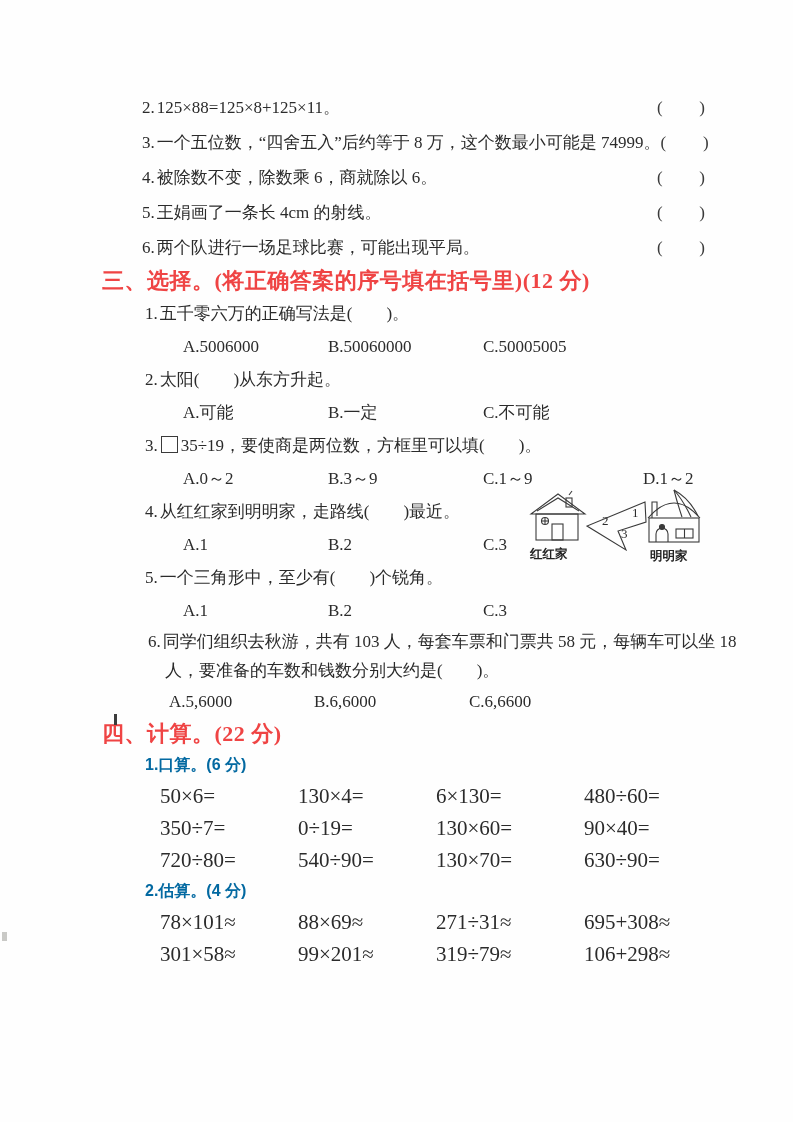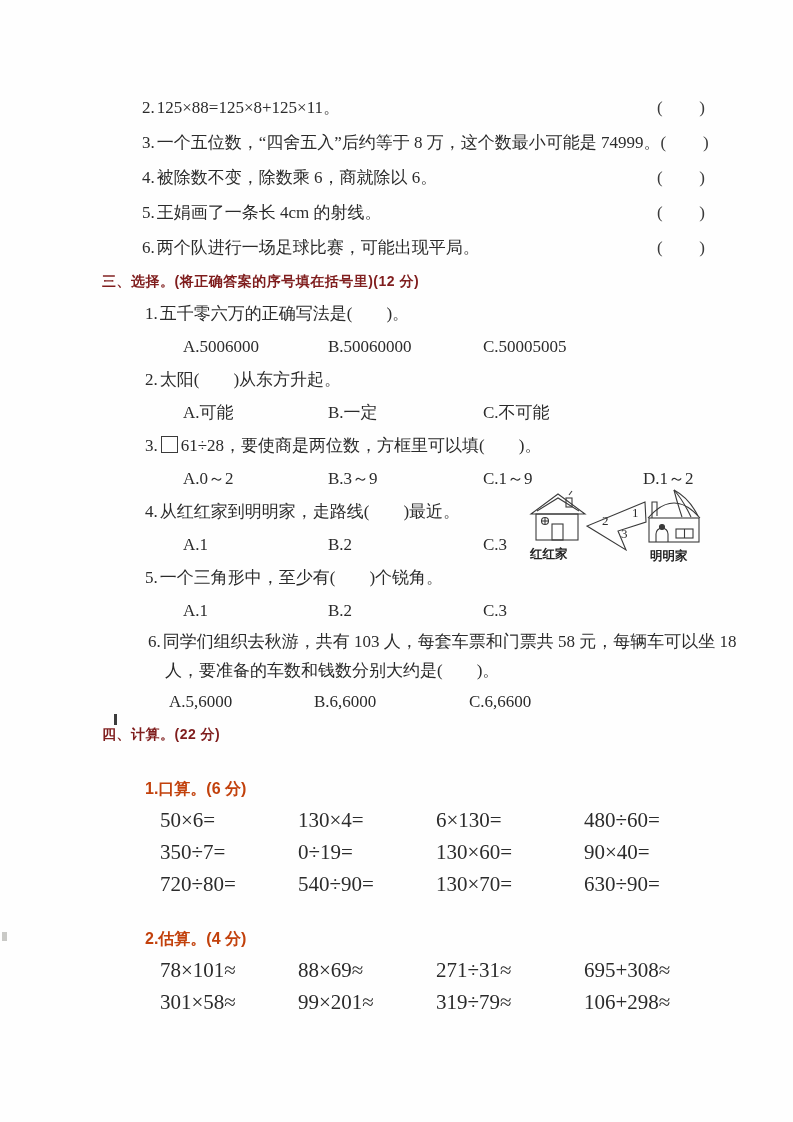--- a/index.html
+++ b/index.html
@@ -12,37 +12,37 @@
   }
   
   .tf-row{display:flex;justify-content:space-between;align-items:flex-start;
     width:563px;margin-left:42px;height:35px;line-height:35px;white-space:nowrap;}
   .tf-text{white-space:nowrap;}
   .qnum{margin-right:2px;}
   .bracket-pair{display:flex;justify-content:space-between;width:48px;flex:none;
     font-size:17px;color:#3a3a3a;}
   
   .sec-heading{
-    font-family:Liberation Sans, sans-serif;font-weight:bold;
-    font-size:14px;color:#7f1d1d;margin:0 0 0 2px;height:32px;line-height:32px;
+    font-family:Liberation Serif, serif;font-weight:bold;
+    font-size:22px;color:#ef4444;margin:0 0 0 2px;height:32px;line-height:32px;
     letter-spacing:.5px;
   }
   
   .mcq .stem{margin-left:45px;height:33px;line-height:33px;white-space:nowrap;}
   .mcq.wrap .stem{height:auto;width:582px;white-space:normal;line-height:29px;
     padding-left:17px;text-indent:-17px;margin-left:48px;}
   .options{display:grid;margin-left:63px;padding-left:20px;height:33px;line-height:33px;}
   .opt3{grid-template-columns:145px 155px auto;}
   .opt4{grid-template-columns:145px 155px 160px auto;}
   .optq6{grid-template-columns:145px 155px auto;padding-left:6px;}
   .blank-box{display:inline-block;width:15px;height:15px;border:1.5px solid #3a3a3a;
     vertical-align:-2px;margin:0 3px 0 1px;}
   
   .sub-title{margin-left:45px;height:30px;line-height:30px;font-weight:bold;
-    font-family:"Liberation Sans","DejaVu Sans",sans-serif;font-size:16px;color:#c2410c;margin-top:24px;}
+    font-family:"Liberation Sans","DejaVu Sans",sans-serif;font-size:16px;color:#0369a1;}
   .calc-grid{display:grid;grid-template-columns:138px 138px 148px auto;
     margin-left:45px;padding-left:15px;line-height:32px;font-size:21px;}
   .calc-grid span{white-space:nowrap;}
   
   .route-figure{position:absolute;left:528px;top:486px;width:175px;height:84px;margin:0;}
   
   .artifact-a{position:absolute;left:114px;top:714px;width:3px;height:11px;background:#3c3c3c;}
   .artifact-b{position:absolute;left:2px;top:932px;width:5px;height:9px;background:#c9c9c6;}
 </style>
 </head>
@@ -102,21 +102,21 @@
   <div class="mcq">
     <div class="stem"><span class="qnum">2.</span><span>太阳(　　)从东方升起。</span></div>
     <div class="options opt3">
       <span>A.可能</span>
       <span>B.一定</span>
       <span>C.不可能</span>
     </div>
   </div>
 
   <div class="mcq">
-    <div class="stem"><span class="qnum">3.</span><span class="blank-box"></span><span>61÷28，要使商是两位数，方框里可以填(　　)。</span></div>
+    <div class="stem"><span class="qnum">3.</span><span class="blank-box"></span><span>35÷19，要使商是两位数，方框里可以填(　　)。</span></div>
     <div class="options opt4">
       <span>A.0～2</span>
       <span>B.3～9</span>
       <span>C.1～9</span>
       <span>D.1～2</span>
     </div>
   </div>
 
   <div class="mcq">
     <div class="stem"><span class="qnum">4.</span><span>从红红家到明明家，走路线(　　)最近。</span></div>

